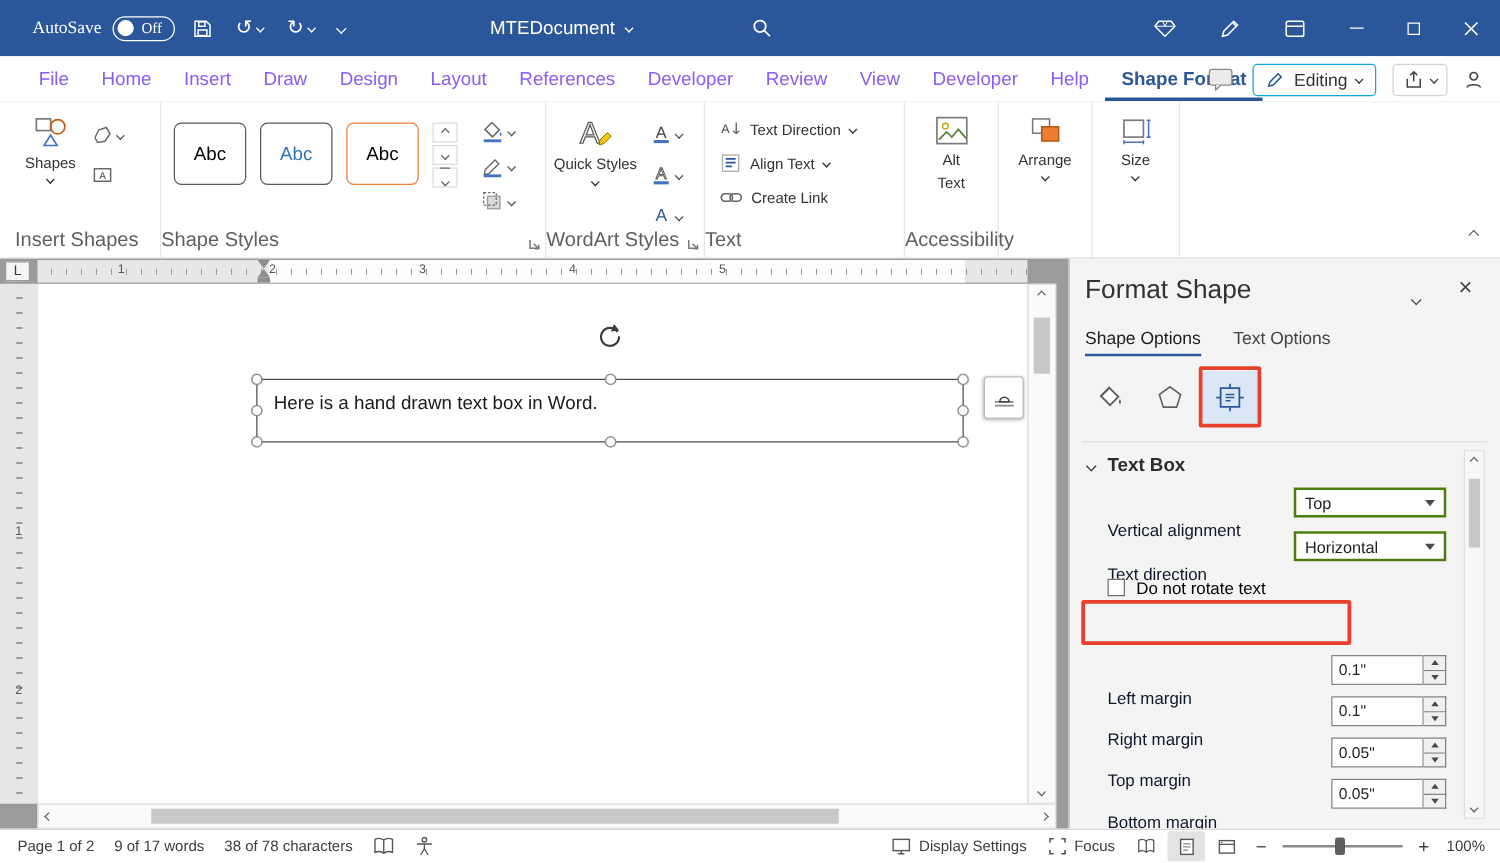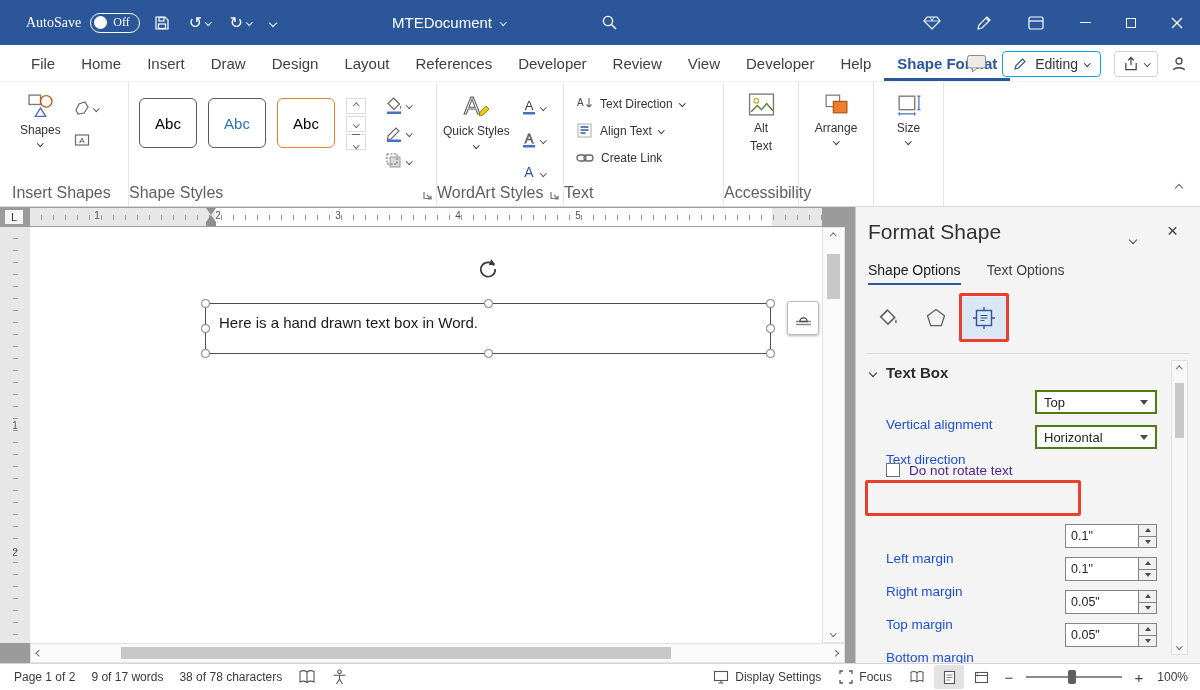--- a/index.html
+++ b/index.html
@@ -30,21 +30,21 @@
   .tb-title { position:absolute; left:392px; top:0; height:45px; display:flex; align-items:center; gap:9px; font-size:15px; cursor:pointer; }
   .tb-search { position:absolute; left:601px; top:14px; }
   .tb-right { position:absolute; right:0; top:0; height:45px; display:flex; align-items:center; }
   .tb-ico { width:52px; height:45px; display:flex; align-items:center; justify-content:center; }
   .tb-win { width:46px; height:45px; display:flex; align-items:center; justify-content:center; }
   .min-glyph { display:block; width:11px; height:0; border-top:1.4px solid #fff; }
   .max-glyph { display:block; width:10px; height:10px; border:1.3px solid #fff; }
 
   
   .tabsrow { position:absolute; top:45px; left:0; right:0; height:37px; background:#fff; display:flex; align-items:stretch; padding-left:18px; border-bottom:1px solid #f0f0f0; }
-  .rtab { display:flex; align-items:center; padding:0 13px; font-size:15px; color:#404040; cursor:pointer; }
+  .rtab { display:flex; align-items:center; padding:0 13px; font-size:15px; color:#8b5cf6; cursor:pointer; }
   .rtab.active { color:#2b579a; font-weight:700; box-shadow:inset 0 -3px 0 #2b579a; }
   .tabs-right { position:absolute; right:12px; top:0; height:37px; display:flex; align-items:center; gap:13px; }
   .comments-btn { padding:2px; }
   .editing-btn { display:flex; align-items:center; gap:7px; border:1px solid #0ea5e9; border-radius:4px; padding:4px 10px; font-size:14px; color:#333; }
   .share-btn { display:flex; align-items:center; gap:6px; border:1px solid #d2d2d2; border-radius:4px; padding:4px 8px; color:#444; }
 
   
   .ribbon { position:absolute; top:82px; left:0; right:0; height:125px; background:#fff; border-bottom:1px solid #d9d9d9; display:flex; }
   .rgroup { position:relative; border-right:1px solid #e6e6e6; height:100%; flex:none; }
   .glabel { position:absolute; bottom:4px; left:0; right:0; font-size:16px; color:#5f5f5f; white-space:nowrap; }
@@ -127,28 +127,28 @@
   .p-tab.active { color:#1b1b1b; border-bottom:2px solid #2b579a; }
   .p-icons { position:absolute; left:10px; top:90px; display:flex; gap:4px; }
   .p-icon-btn { width:44px; height:42px; display:flex; align-items:center; justify-content:center; border-radius:2px; }
   .p-icon-btn.selected { background:#dbe7f5; }
   .redbox { position:absolute; border:3px solid #e8402c; border-radius:2px; pointer-events:none; z-index:5; }
   .rb-icon { left:103px; top:86px; width:50px; height:49px; }
   .rb-resize { left:9px; top:273px; width:216px; height:36px; }
   .p-sep { position:absolute; left:10px; right:10px; top:146px; height:1px; background:#dcdcdc; }
   .p-section { position:absolute; left:14px; top:157px; display:flex; align-items:center; gap:10px; font-size:15px; font-weight:700; color:#2d2d2d; cursor:pointer; }
   .prow { position:absolute; left:30px; right:43px; height:26px; display:flex; align-items:center; }
-  .plabel { font-size:13.5px; color:#1d4ed8;margin-top:45px; }
+  .plabel { font-size:13.5px; color:#0f172a;margin-top:45px; }
   .r1{top:182px}.r2{top:217px}.r3{top:250px}.r4{top:281px}.r5{top:316px}.r6{top:349px}.r7{top:382px}.r8{top:415px}
   .dd { position:absolute; right:0; width:122px; height:24px; background:#fff; border:2px solid #4d7c0f; display:flex; align-items:center; font-size:13px; color:#1f1f1f; padding:0 7px; cursor:pointer; }
   .dd .tri { margin-left:auto; }
   .cb { width:14px; height:14px; border:1px solid #707070; background:#fff; margin-right:9px; position:relative; flex:none; cursor:pointer; }
   .cb.checked { background:#2b579a; border-color:#2b579a; }
   .cb.checked::after { content:"✓"; position:absolute; left:1px; top:-2px; color:#fff; font-size:13px; }
-  .cblabel { font-size:13.5px; color:#4c1d95; }
+  .cblabel { font-size:13.5px; color:#000000; }
   .spin { position:absolute; right:0; width:92px; height:24px; display:flex; }
   .spin input { width:74px; height:24px; border:1px solid #848484; font-size:12.5px; padding:0 5px; font-family:inherit; color:#1f1f1f; background:#fff; }
   .spinbtns { width:18px; display:flex; flex-direction:column; }
   .spinbtns button { flex:1; border:1px solid #848484; border-left:none; background:#f0f0f0; display:flex; align-items:center; justify-content:center; padding:0; }
   .spinbtns button + button { border-top:none; }
   .p-scroll { position:absolute; right:12px; top:153px; bottom:8px; width:17px; background:#f7f7f7; border:1px solid #e0e0e0; }
   .p-scroll .sbtn { height:16px; }
   .p-scroll .vthumb { top:22px; height:55px; left:3px; right:3px; }
 
   

